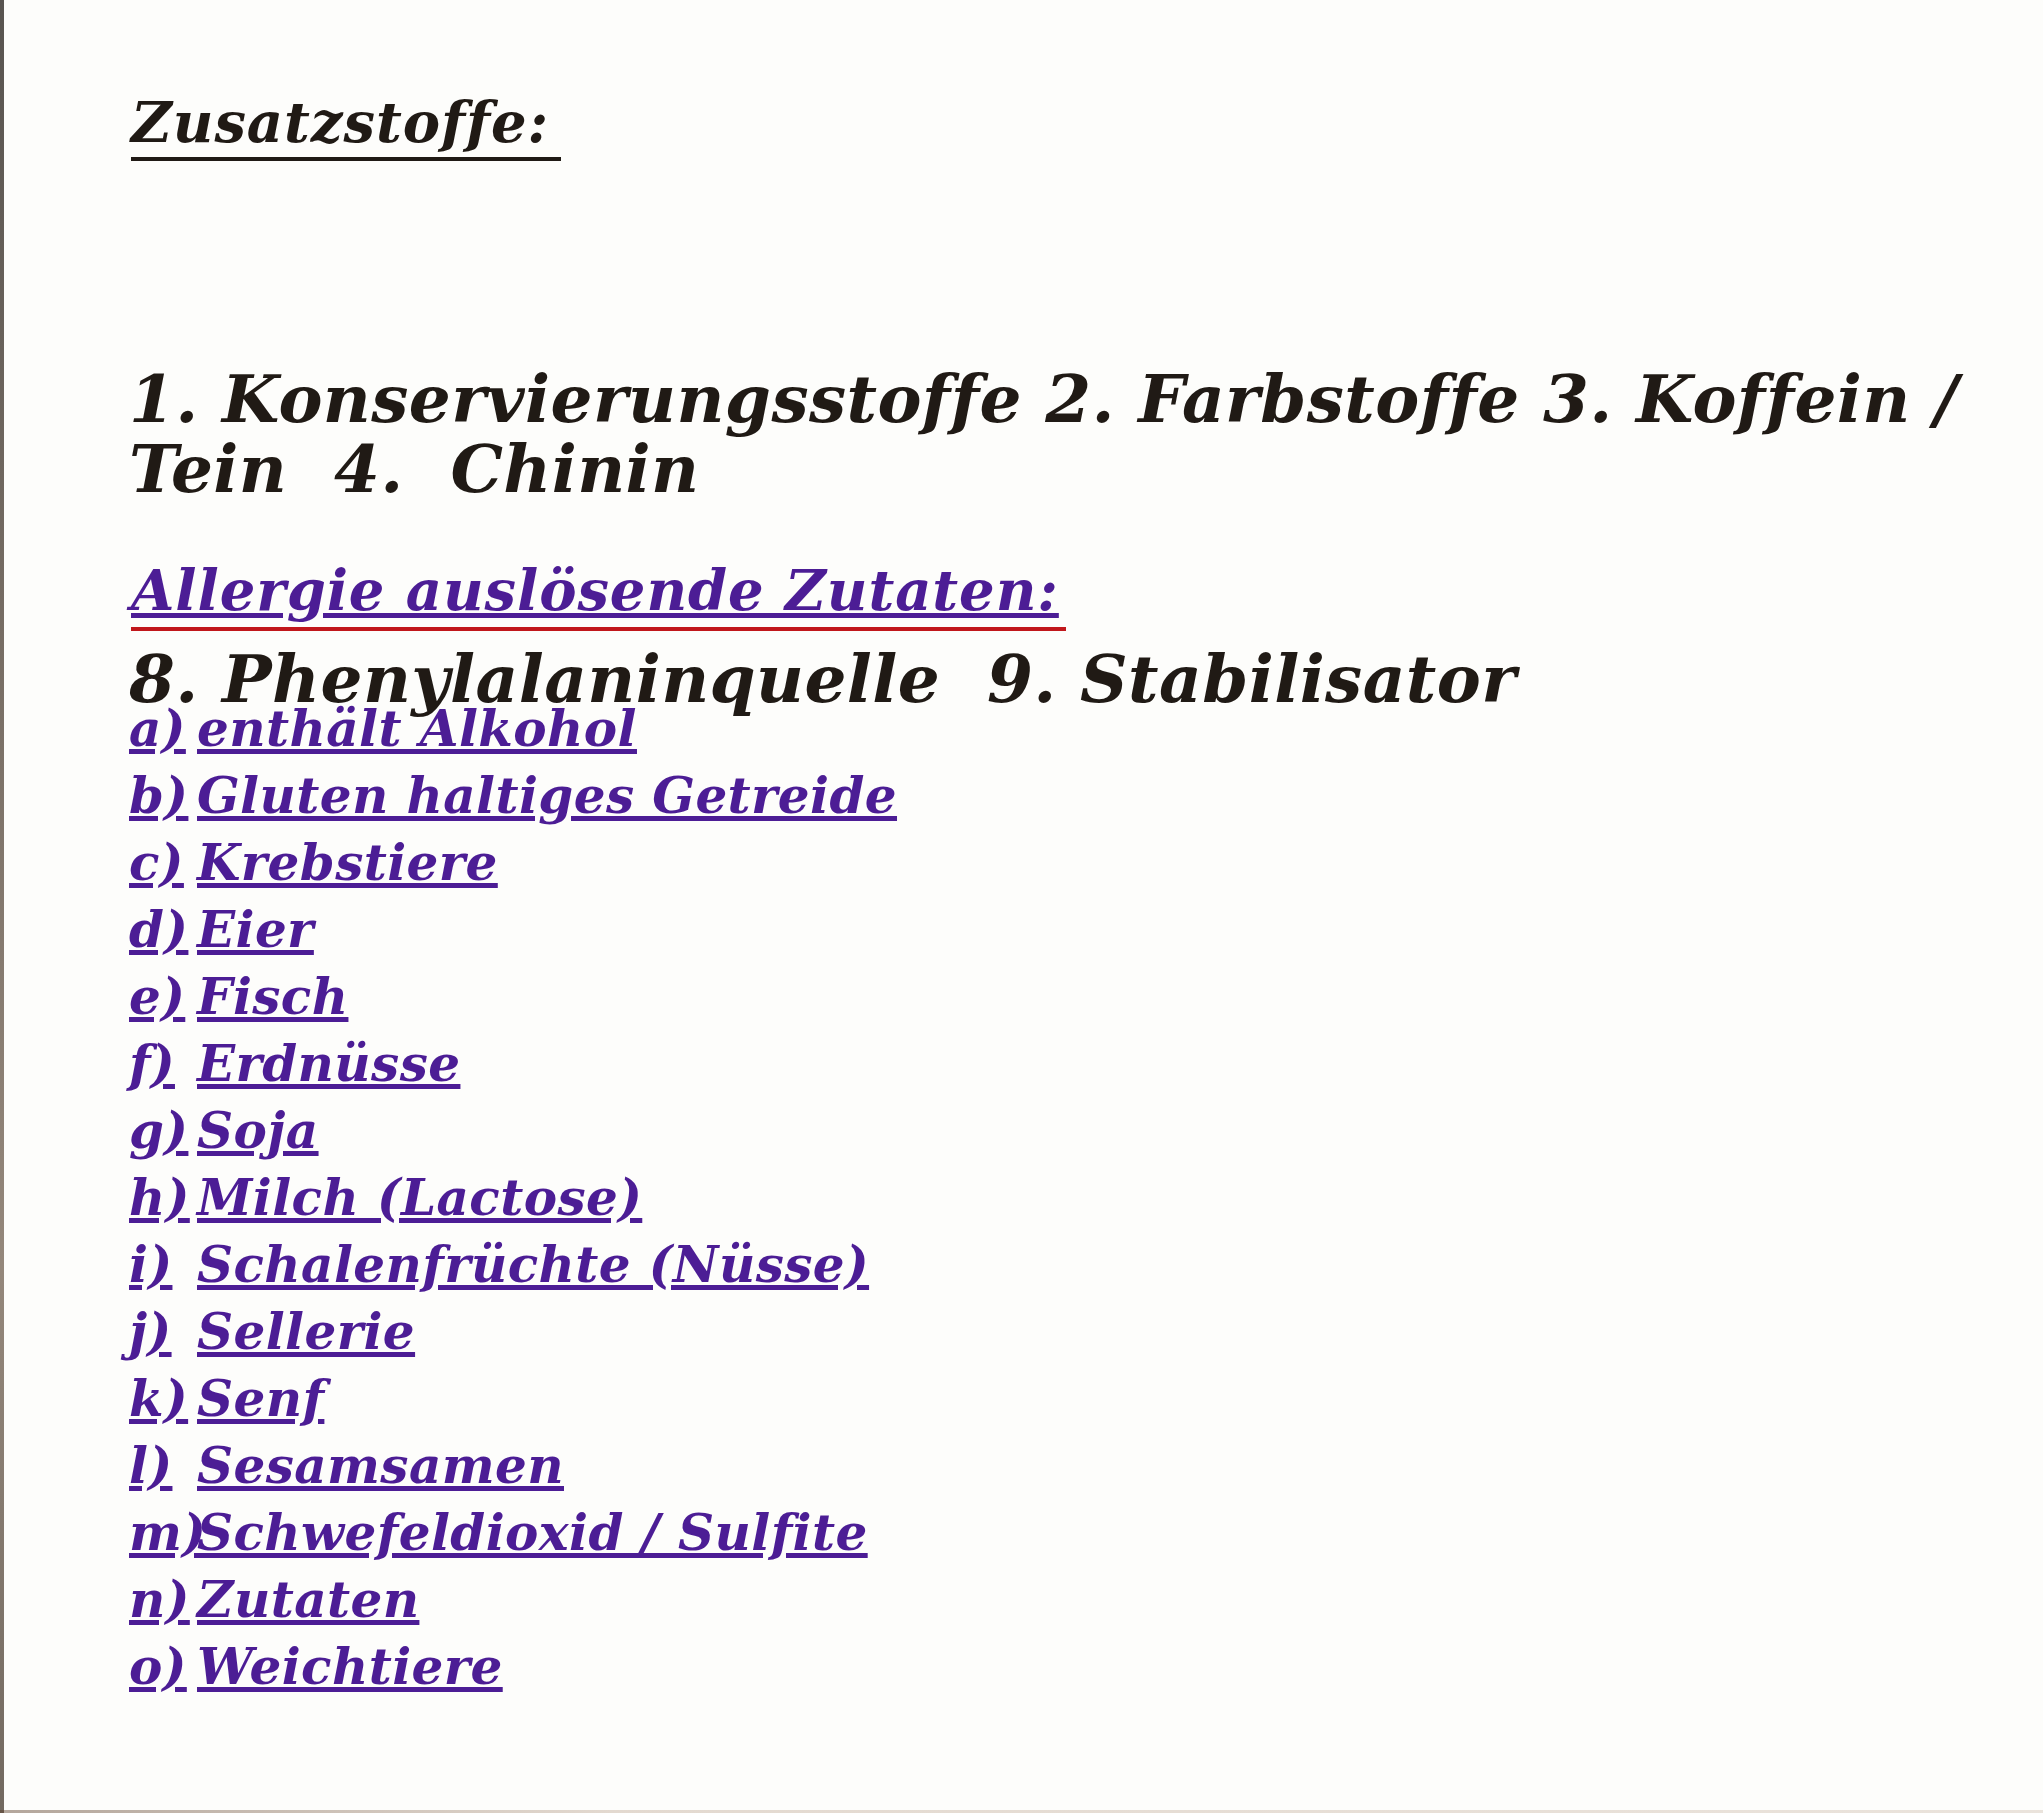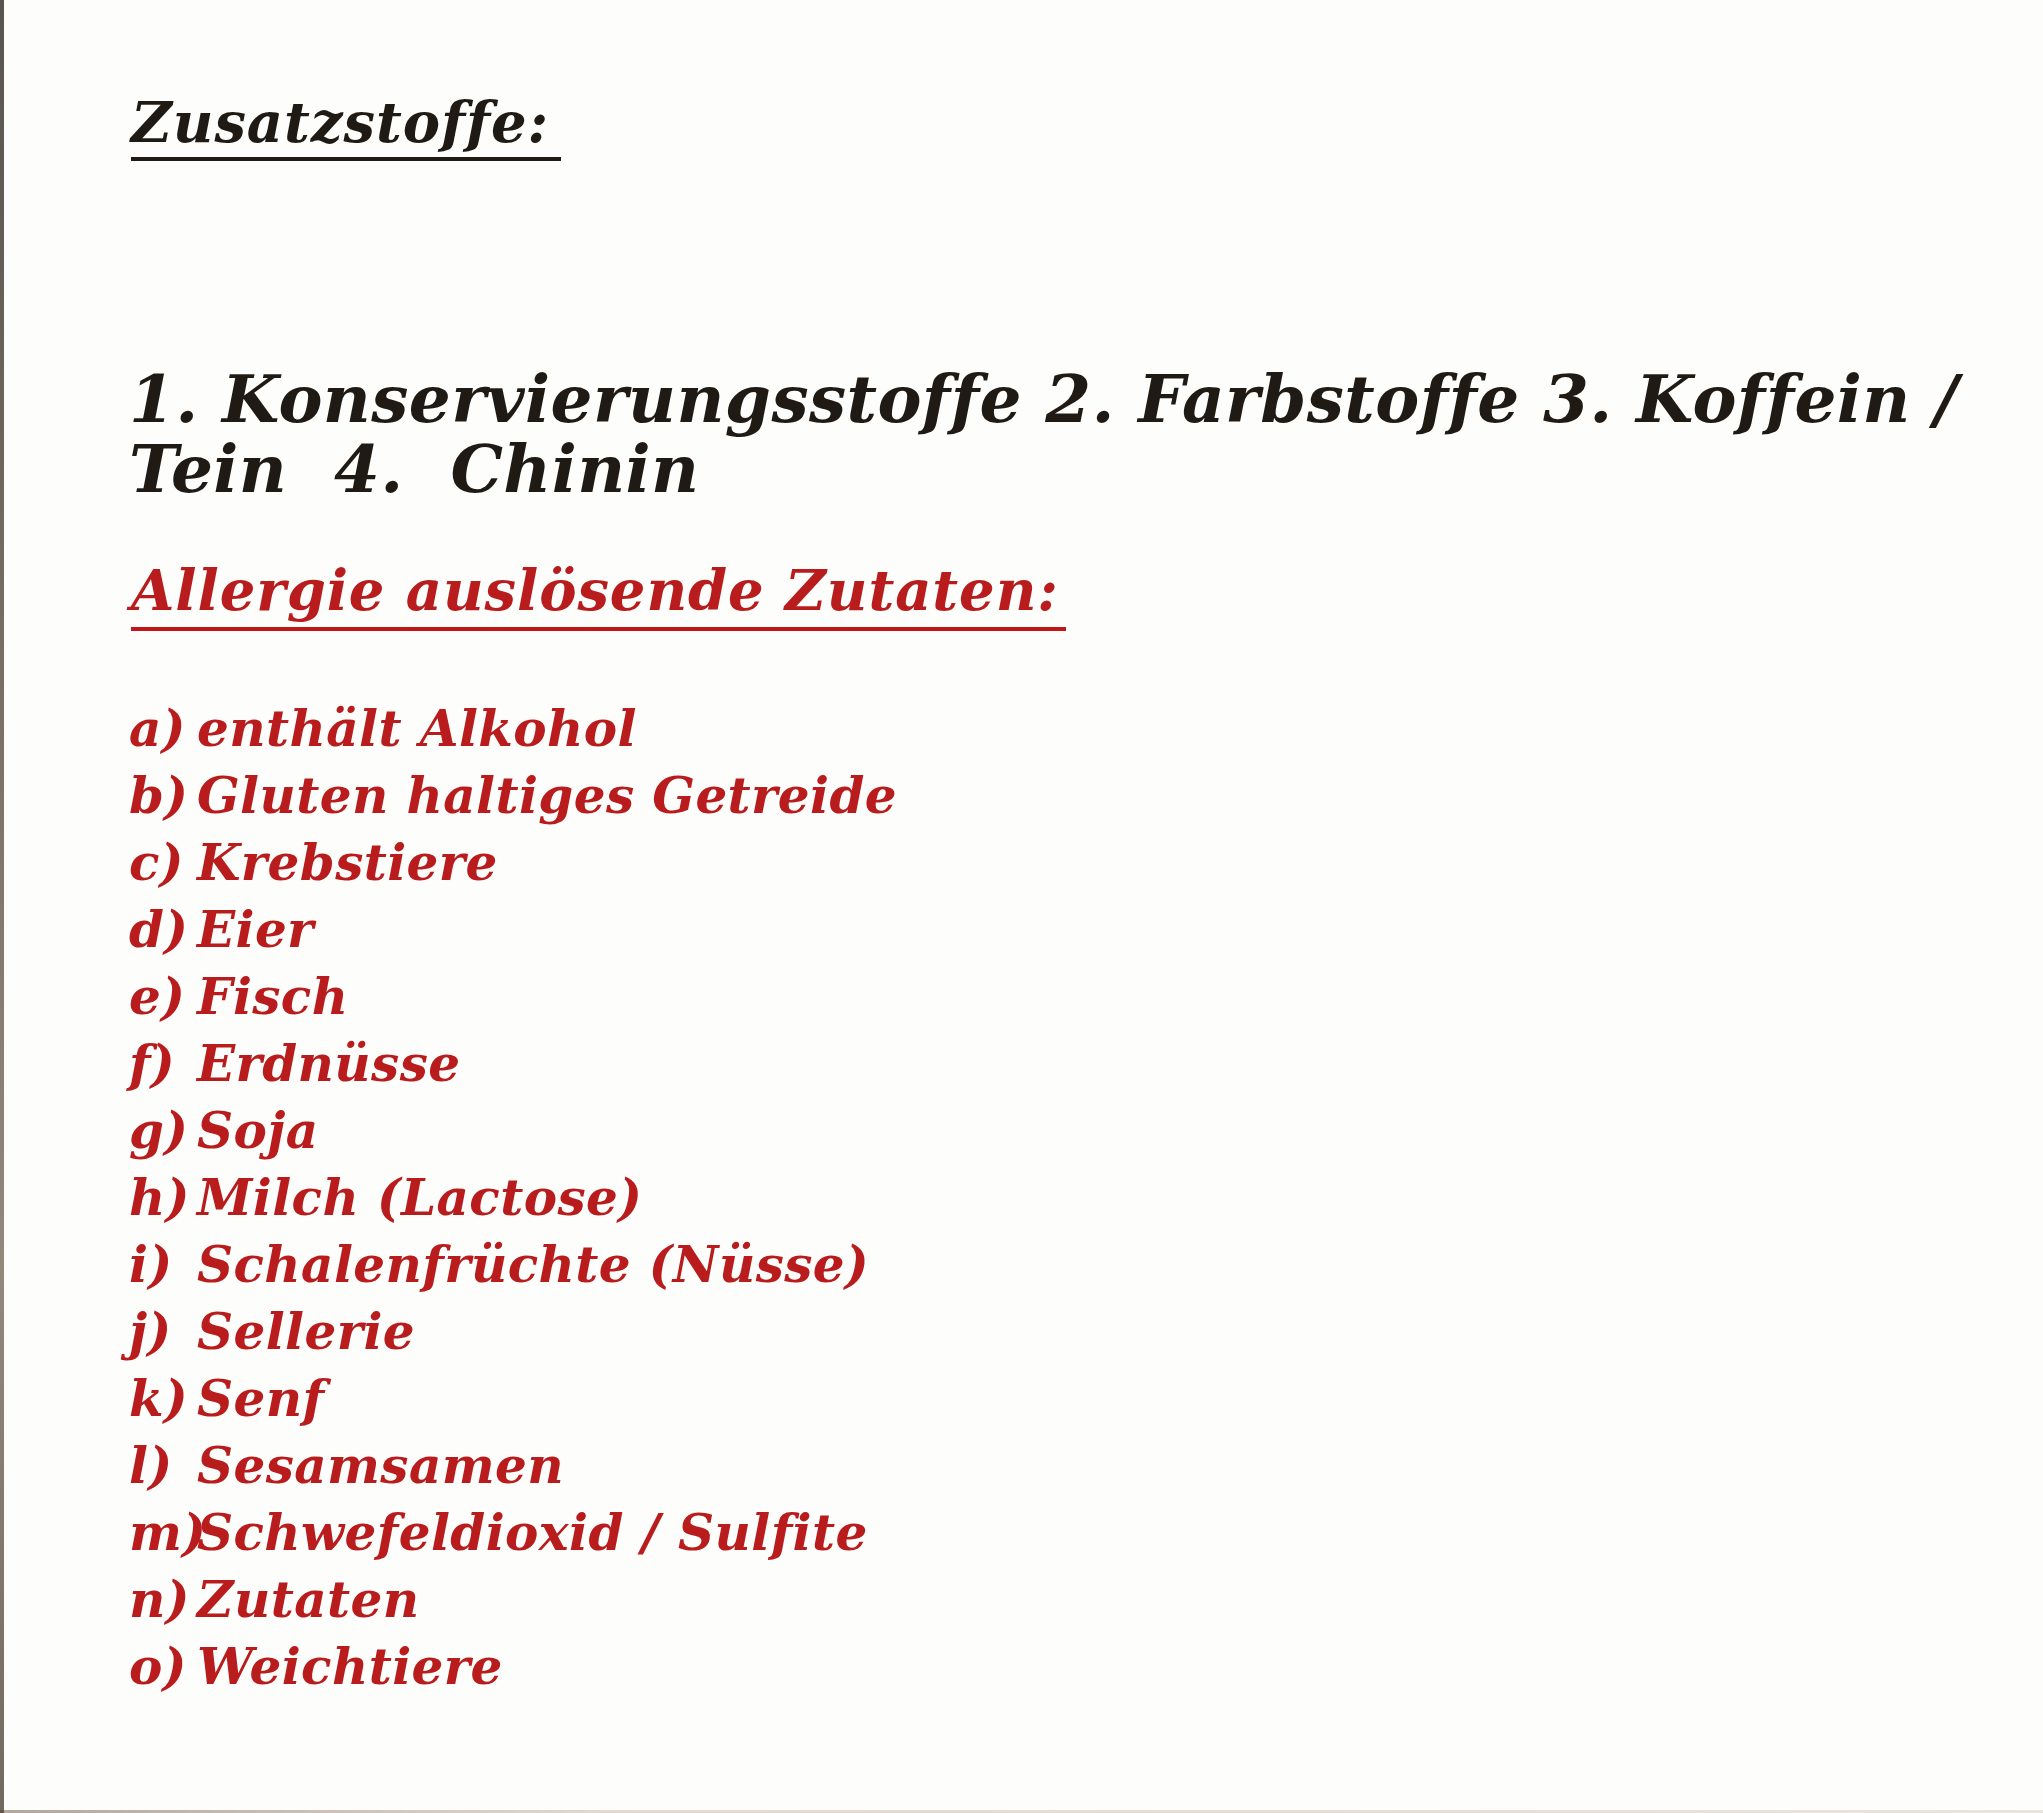--- a/index.html
+++ b/index.html
@@ -16,21 +16,21 @@
   .scan-edge-left {
     position: absolute; left: 0; top: 0; width: 3.5px; height: 100%;
     background: linear-gradient(#2f2a25 0%, #55493e 35%, #7a6a5b 70%, #4f4439 100%);
     opacity: 0.8;
   }
   .scan-edge-bottom {
     position: absolute; left: 0; bottom: 0; width: 100%; height: 3.5px;
     background: linear-gradient(90deg, rgba(90,60,40,0.45), rgba(150,110,80,0.25) 30%, rgba(150,110,80,0.18));
   }
   .ink { color: #201a15; }
-  .red { color: #b91c1c; }
+  .red { color: #4c1d95; text-decoration: underline; }
 
   .doc-title {
     position: absolute; left: 131px; top: 89px;
     font-size: 56px; font-weight: bold; letter-spacing: 0.9px;
     border-bottom: 4.4px solid #201a15; padding: 0 12.2px 1.7px 0;
   }
   .additives-lines {
     position: absolute; left: 129px; top: 224px;
     font-size: 66px; font-weight: 600; letter-spacing: 0.4px;
     line-height: 70px; white-space: pre-wrap;
@@ -53,20 +53,21 @@
 
 <div class="page">
 
   <div class="scan-edge-left"></div>
   <div class="scan-edge-bottom"></div>
 
   <div class="doc-title ink">Zusatzstoffe:</div>
 
   <div class="additives-lines ink">
     <div>1. Konservierungsstoffe 2. Farbstoffe 3. Koffein / Tein  4.  Chinin</div>
+    <div>8. Phenylalaninquelle  9. Stabilisator</div>
   </div>
 
   <div class="allergen-title red">Allergie auslösende Zutaten:</div>
 
   <div class="allergen-list red">
     <div class="allergen-row">
       <span class="allergen-letter">a)</span>
       <span class="allergen-label">enthält Alkohol</span>
     </div>
     <div class="allergen-row">

